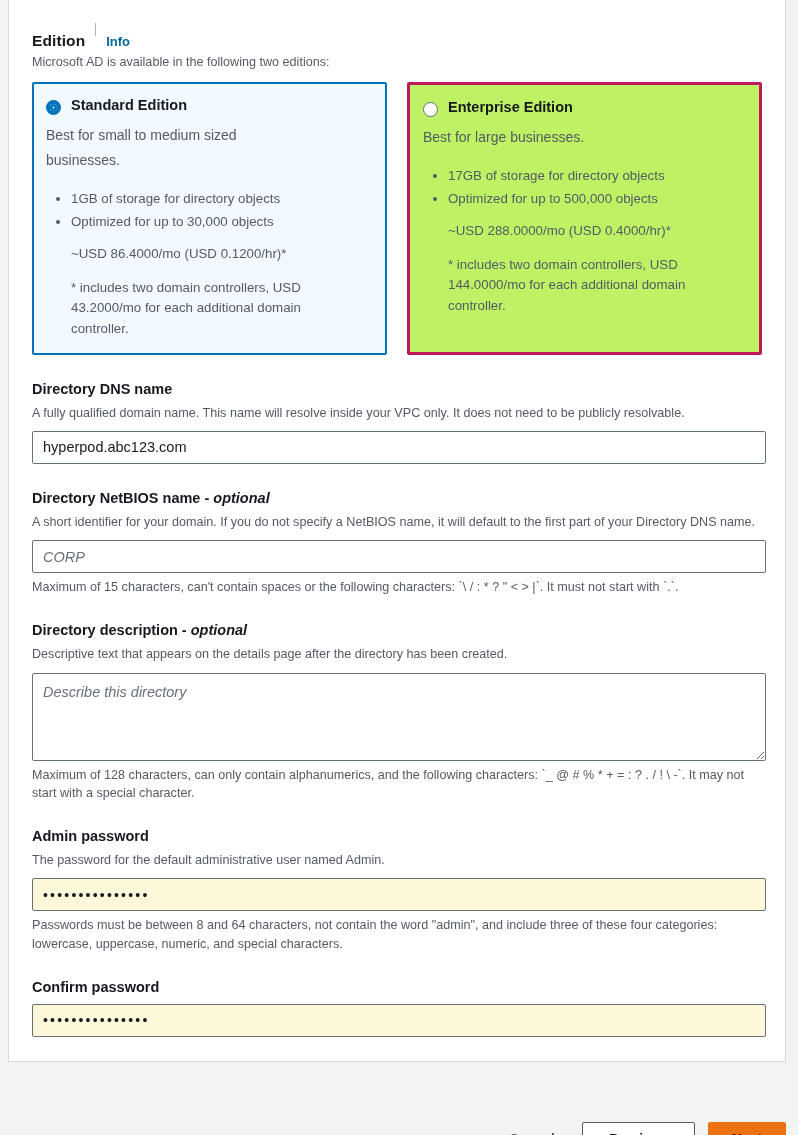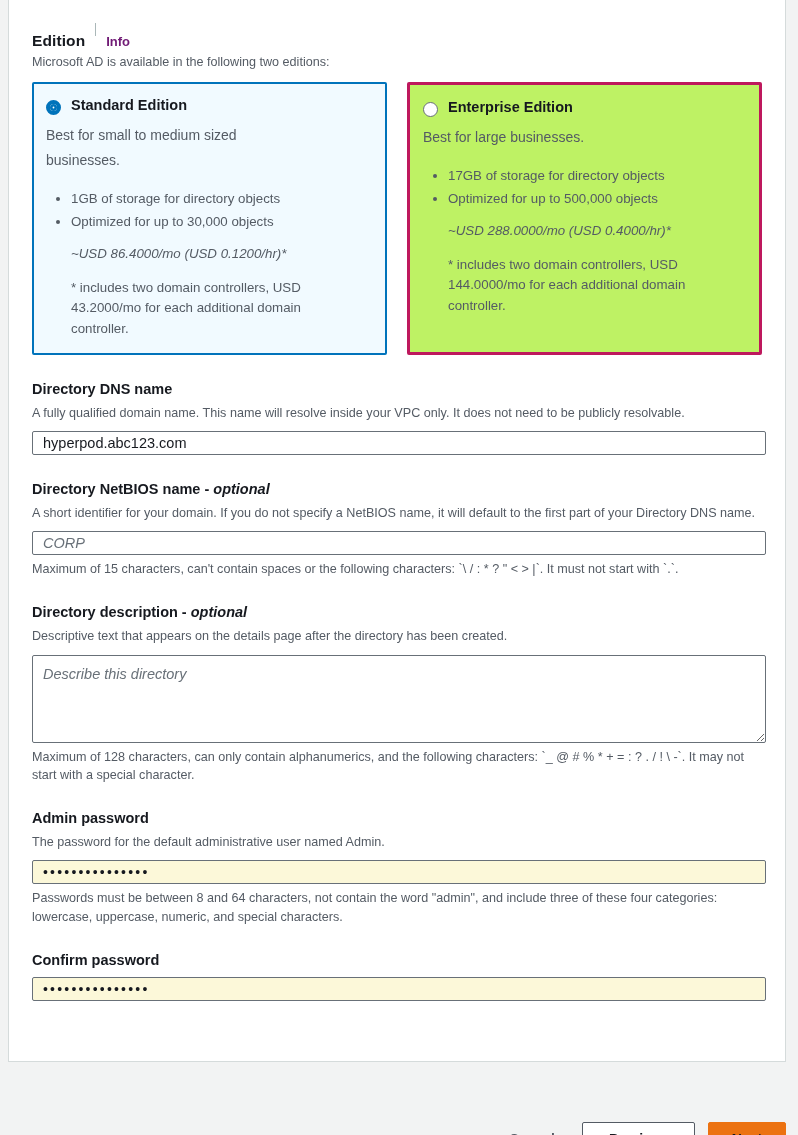--- a/index.html
+++ b/index.html
@@ -47,21 +47,21 @@
   .sec-divider {
     width: 1px;
     height: 13px;
     background: #aab7b8;
     margin: 0 10px;
     align-self: center;
   }
   .info-link {
     font-size: 13px;
     font-weight: bold;
-    color: #701a75;
+    color: #0369a1;
     text-decoration: none;
     cursor: pointer;
     margin-top: 26px;
   }
   .sec-sub {
     font-size: 12.6px;
     color: #545b64;
     margin-top: 4px;
     line-height: 1.35;
   }
@@ -130,21 +130,20 @@
     font-size: 13.3px;
     color: #545b64;
     line-height: 1.75;
   }
   .card li::marker { font-size: 13px; }
   .price {
     font-size: 13.3px;
     color: #545b64;
     margin: 11px 0 0 25px;
     line-height: 1.5;
-    font-style: italic;
   }
   .footnote {
     font-size: 13.3px;
     color: #545b64;
     margin: 14px 0 0 25px;
     line-height: 1.52;
     max-width: 288px;
   }
 
   
@@ -181,21 +180,21 @@
     margin-top: 9px;
     border: 1px solid #687078;
     border-radius: 2px;
     background: #ffffff;
     font-family: "Liberation Sans", sans-serif;
     font-size: 14.5px;
     color: #16191f;
     padding: 8px 10px;
     outline: none;
   }
-  input.txt { height: 24px; }
+  input.txt { height: 33px; }
   input.txt::placeholder, textarea.txt::placeholder {
     color: #687078;
     font-style: italic;
     opacity: 1;
   }
   textarea.txt {
     height: 88px;
     resize: vertical;
     line-height: 1.4;
   }

